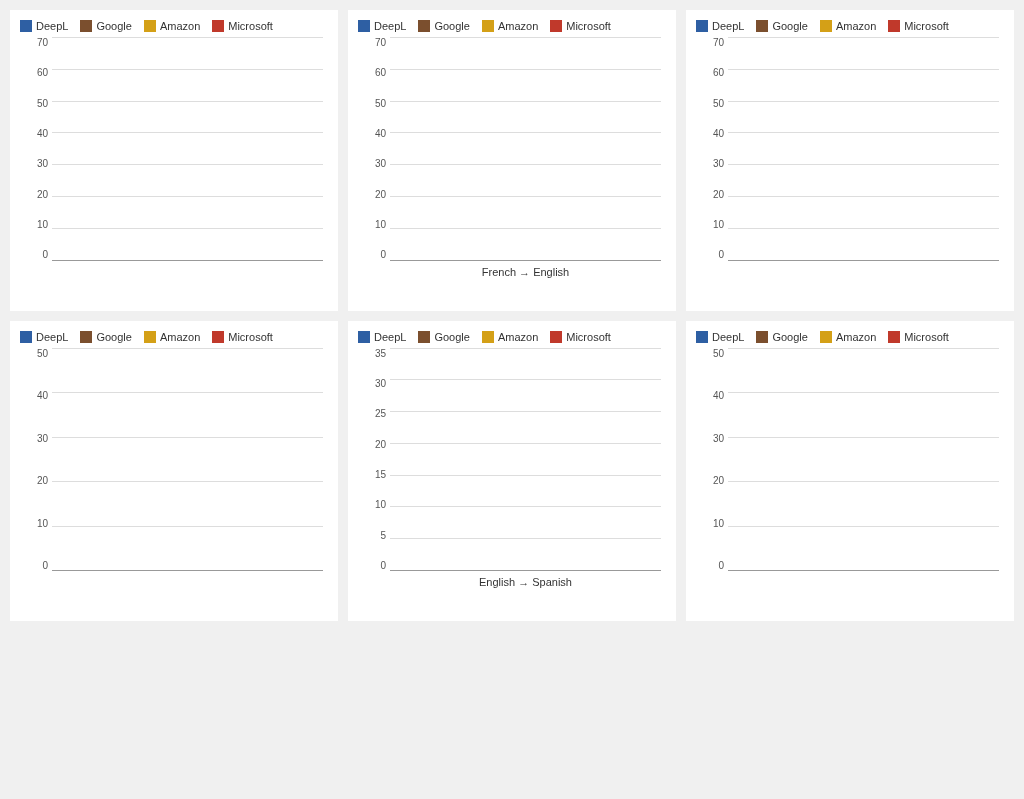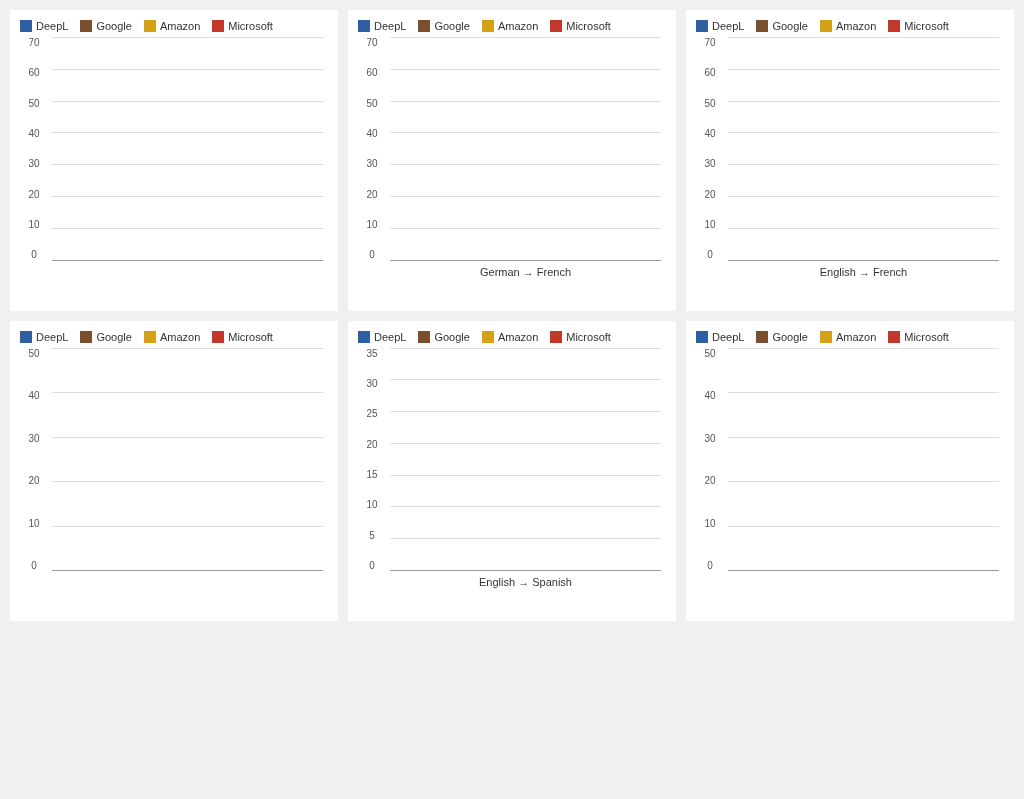--- a/index.html
+++ b/index.html
@@ -57,21 +57,21 @@
       top: 0;
       bottom: 20px;
       width: 28px;
       display: flex;
       flex-direction: column-reverse;
       justify-content: space-between;
       font-size: 10px;
       color: #555;
     }
     .y-label {
-      text-align: center;
+      text-align: right;
       line-height: 1;
     }
     .bars-and-grid {
       position: absolute;
       left: 32px;
       right: 5px;
       top: 0;
       bottom: 20px;
     }
     .grid-lines {
@@ -230,21 +230,21 @@
           <div class="bars-wrapper">
             <div class="bar-group">
               <div class="bar" style="height: 98.5714%; background: rgb(46, 95, 163);"></div>
               <div class="bar" style="height: 28.5714%; background: rgb(123, 79, 46);"></div>
               <div class="bar" style="height: 5.71429%; background: rgb(212, 160, 23);"></div>
               <div class="bar" style="height: 7.14286%; background: rgb(192, 57, 43);"></div>
             </div>
           </div>
           <div class="base-line"></div>
         </div>
-        <div class="x-axis-label">German → French</div>
+        <div class="x-axis-label">French → English</div>
       </div>
     </div>
     <div class="chart-container">
       <div class="legend">
         <div style="display: flex; gap: 12px;">
           <div class="legend-item">
             <span class="legend-color" style="background: rgb(46, 95, 163);"></span>
             <span>DeepL</span>
           </div>
           <div class="legend-item">
@@ -288,21 +288,20 @@
           <div class="bars-wrapper">
             <div class="bar-group">
               <div class="bar" style="height: 97.1429%; background: rgb(46, 95, 163);"></div>
               <div class="bar" style="height: 18.5714%; background: rgb(123, 79, 46);"></div>
               <div class="bar" style="height: 8.57143%; background: rgb(212, 160, 23);"></div>
               <div class="bar" style="height: 4.28571%; background: rgb(192, 57, 43);"></div>
             </div>
           </div>
           <div class="base-line"></div>
         </div>
-        <div class="x-axis-label">English → French</div>
       </div>
     </div>
     <div class="chart-container">
       <div class="legend">
         <div style="display: flex; gap: 12px;">
           <div class="legend-item">
             <span class="legend-color" style="background: rgb(46, 95, 163);"></span>
             <span>DeepL</span>
           </div>
           <div class="legend-item">

